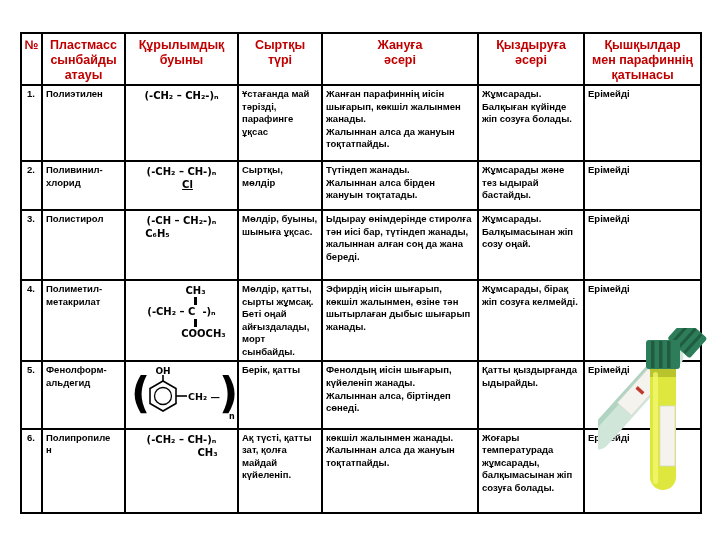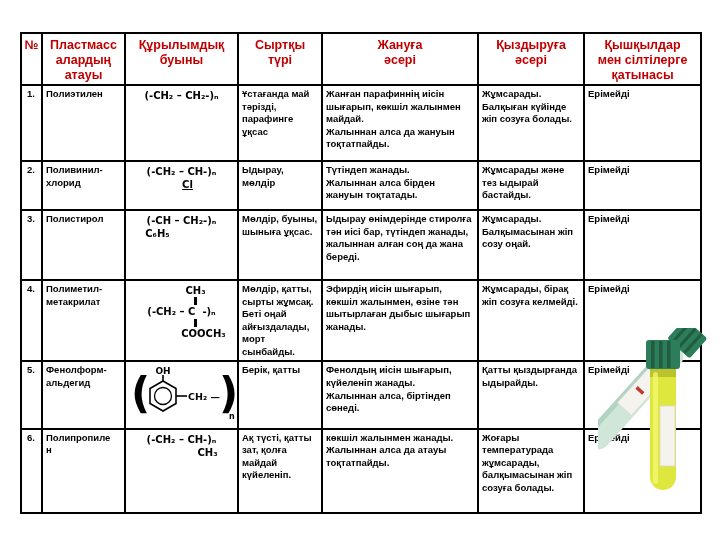--- a/index.html
+++ b/index.html
@@ -55,58 +55,58 @@
       <col style="width:113px">
     <col style="width:84px">
       <col style="width:156px">
       <col style="width:106px">
     <col style="width:117px">
   </colgroup>
   <tbody>
       <tr class="r0">
     <th>№</th>
     <th>Пластмасс
-алардың
+сынбайды
 атауы</th>
     <th>Құрылымдық
 буыны</th>
     <th>Сыртқы
 түрі</th>
     <th>Жануға
 әсері</th>
     <th>Қыздыруға
 әсері</th>
     <th>Қышқылдар
-мен сілтілерге
+мен парафиннің
 қатынасы</th>
   </tr>
 
   <tr class="r1">
     <td class="c-num">1.</td>
     <td>Полиэтилен</td>
     <td class="c-formula">
       <div class="f-line">(-CH₂ – CH₂-)ₙ</div>
     </td>
     <td>Ұстағанда май тәрізді, парафинге ұқсас</td>
-    <td>Жанған парафиннің иісін шығарып, көкшіл жалынмен майдай.
+    <td>Жанған парафиннің иісін шығарып, көкшіл жалынмен жанады.
 Жалыннан алса да жануын тоқтатпайды.</td>
     <td>Жұмсарады.
 Балқыған күйінде жіп созуға болады.</td>
     <td>Ерімейді</td>
   </tr>
 
   <tr class="r2">
     <td class="c-num">2.</td>
     <td>Поливинил-
 хлорид</td>
     <td class="c-formula">
       <div class="f-line">(-CH₂ – CH-)ₙ</div>
       <div class="f-line fx6">Cl</div>
     </td>
-    <td>Ыдырау, мөлдір</td>
+    <td>Сыртқы, мөлдір</td>
     <td>Түтіндеп жанады.
 Жалыннан алса бірден жануын тоқтатады.</td>
     <td>Жұмсарады және тез ыдырай бастайды.</td>
     <td>Ерімейді</td>
   </tr>
 
   <tr class="r3">
     <td class="c-num">3.</td>
     <td>Полистирол</td>
     <td class="c-formula">
@@ -164,21 +164,21 @@
   <tr class="r6">
     <td class="c-num">6.</td>
     <td>Полипропиле
 н</td>
     <td class="c-formula">
       <div class="f-line">(-CH₂ – CH-)ₙ</div>
       <div class="f-line fx26">CH₃</div>
     </td>
     <td>Ақ түсті, қатты зат, қолға майдай күйеленіп.</td>
     <td>көкшіл жалынмен жанады.
-Жалыннан алса да атауы тоқтатпайды.</td>
+Жалыннан алса да жануын тоқтатпайды.</td>
     <td>Жоғары температурада жұмсарады, балқымасынан жіп созуға болады.</td>
     <td>Ерімейді</td>
   </tr>
 </tbody>
   </table>
 
 <div class="tubes">
   <svg width="122" height="180" viewBox="0 0 122 180">
 
     <g transform="rotate(42 97 2)">

